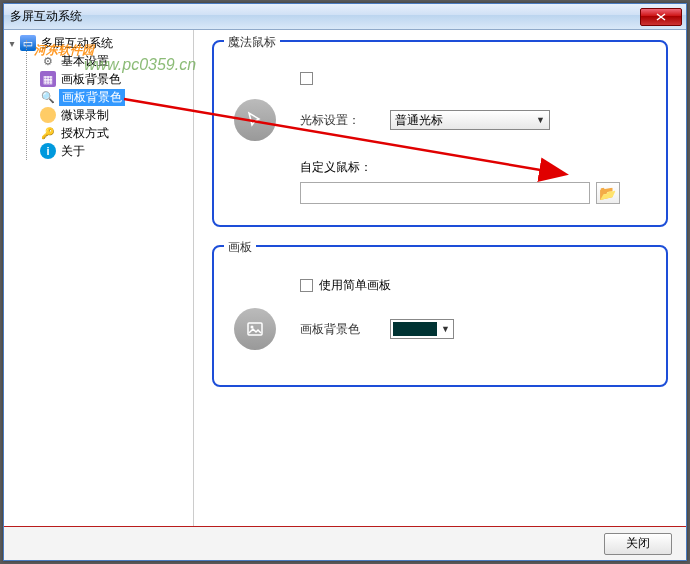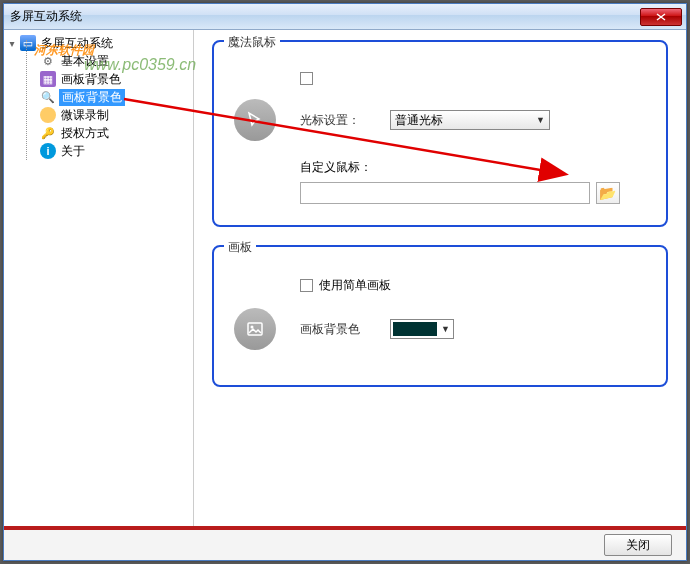--- a/index.html
+++ b/index.html
@@ -32,21 +32,21 @@
 .round-icon{width:42px;height:42px;border-radius:50%;background:linear-gradient(#bbb,#999);display:flex;align-items:center;justify-content:center;color:#fff;margin-right:24px;flex-shrink:0}
 .field-label{width:90px;color:#333}
 .dropdown{width:160px;height:20px;border:1px solid #888;background:linear-gradient(#fff,#e8e8e8);display:flex;align-items:center;padding:0 4px;justify-content:space-between;cursor:pointer}
 .dropdown .arrow{font-size:9px;color:#333}
 .text-input{width:290px;height:22px;border:1px solid #aaa;background:#fff;padding:0 4px}
 .browse-btn{width:24px;height:22px;border:1px solid #aaa;background:linear-gradient(#fff,#eee);margin-left:6px;display:flex;align-items:center;justify-content:center;cursor:pointer}
 .folder-icon{color:#e8a030;font-size:14px}
 .color-dd{width:64px;height:20px;border:1px solid #888;background:#fff;display:flex;align-items:center;cursor:pointer}
 .color-sw{width:44px;height:14px;background:#003333;margin:0 2px}
 .color-dd .arrow{font-size:9px;color:#333;margin-left:auto;margin-right:3px}
-.footer{height:34px;border-top:4px solid #b91c1c;display:flex;align-items:center;justify-content:flex-end;padding:0 14px;background:#f4f4f4}
+.footer{height:34px;border-top:1px solid #b91c1c;display:flex;align-items:center;justify-content:flex-end;padding:0 14px;background:#f4f4f4}
 .btn{min-width:68px;height:22px;border:1px solid #888;background:linear-gradient(#fff,#e4e4e4);cursor:pointer;display:flex;align-items:center;justify-content:center;border-radius:2px}
 .watermark{position:absolute;left:30px;top:32px;color:#ff8800;font-size:20px;font-weight:bold;opacity:.85;pointer-events:none;font-style:italic}
 .watermark .sub{color:#78b060;font-size:16px;font-weight:normal;display:block;margin-top:-3px;margin-left:50px}
 .tree-lines{position:absolute;left:22px;top:10px;width:1px;height:120px;border-left:1px dotted #999;pointer-events:none}
 svg.arrow-overlay{position:absolute;left:0;top:0;pointer-events:none}
 </style>
 </head>
 <body>
 
 <div class="window">

